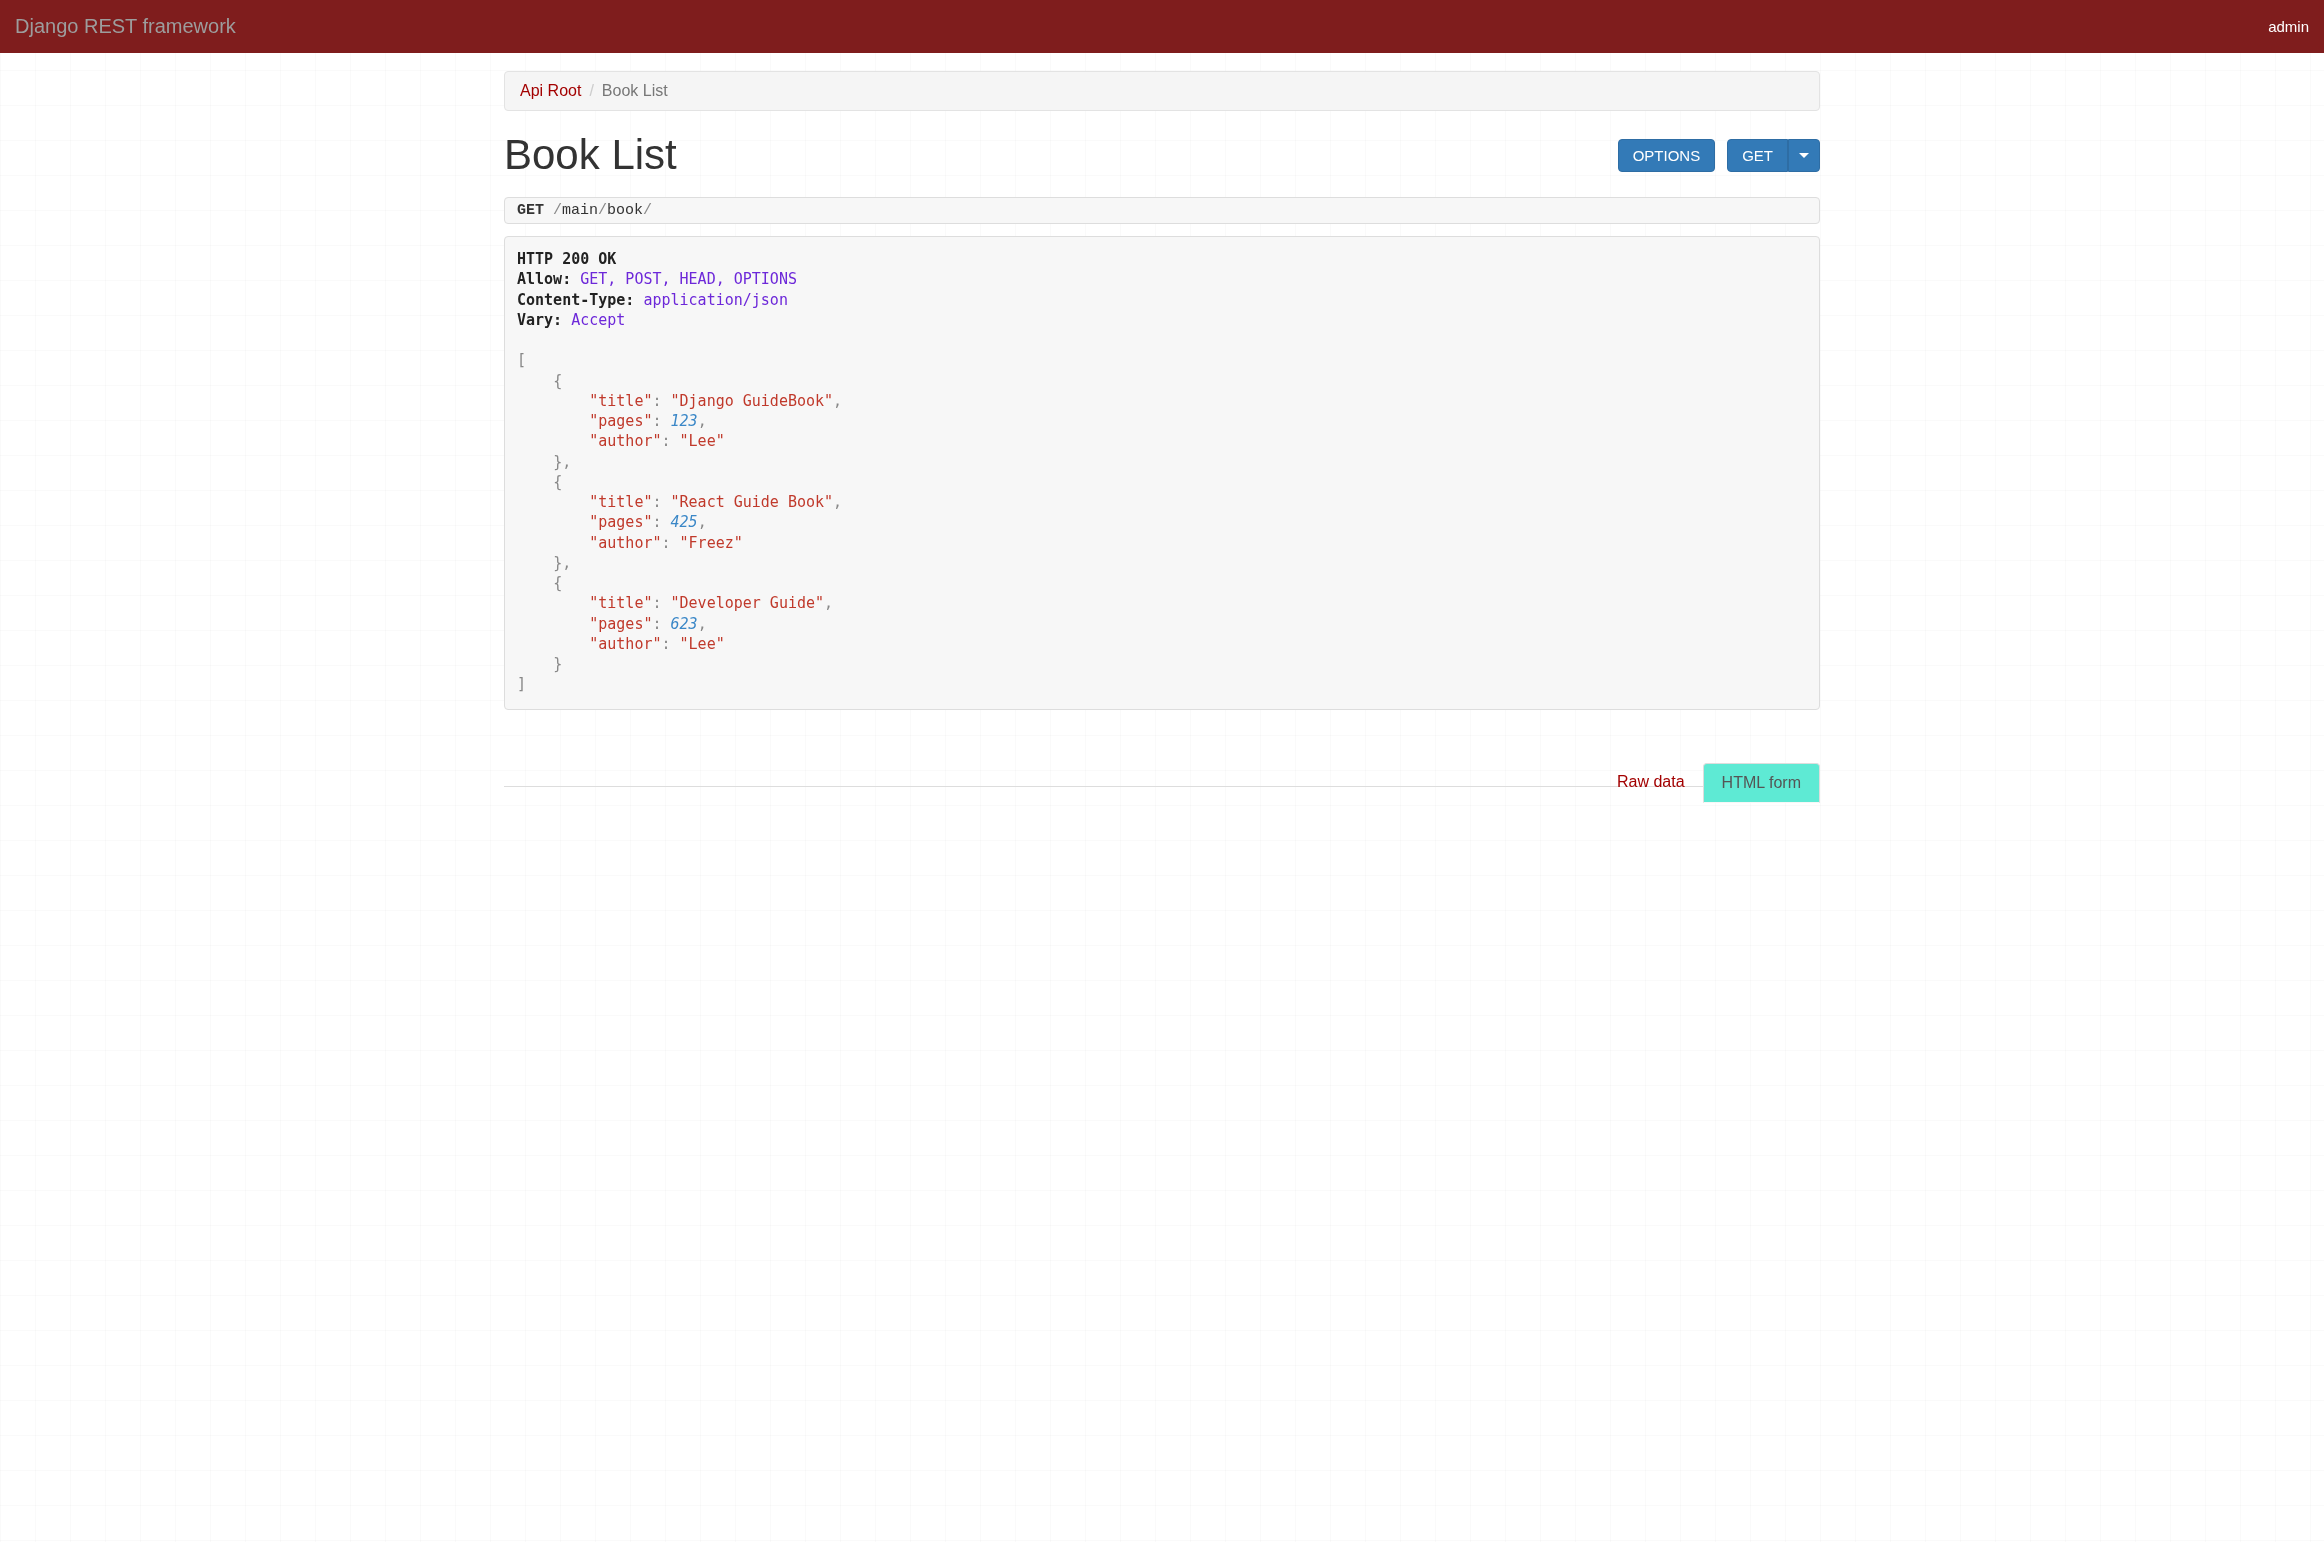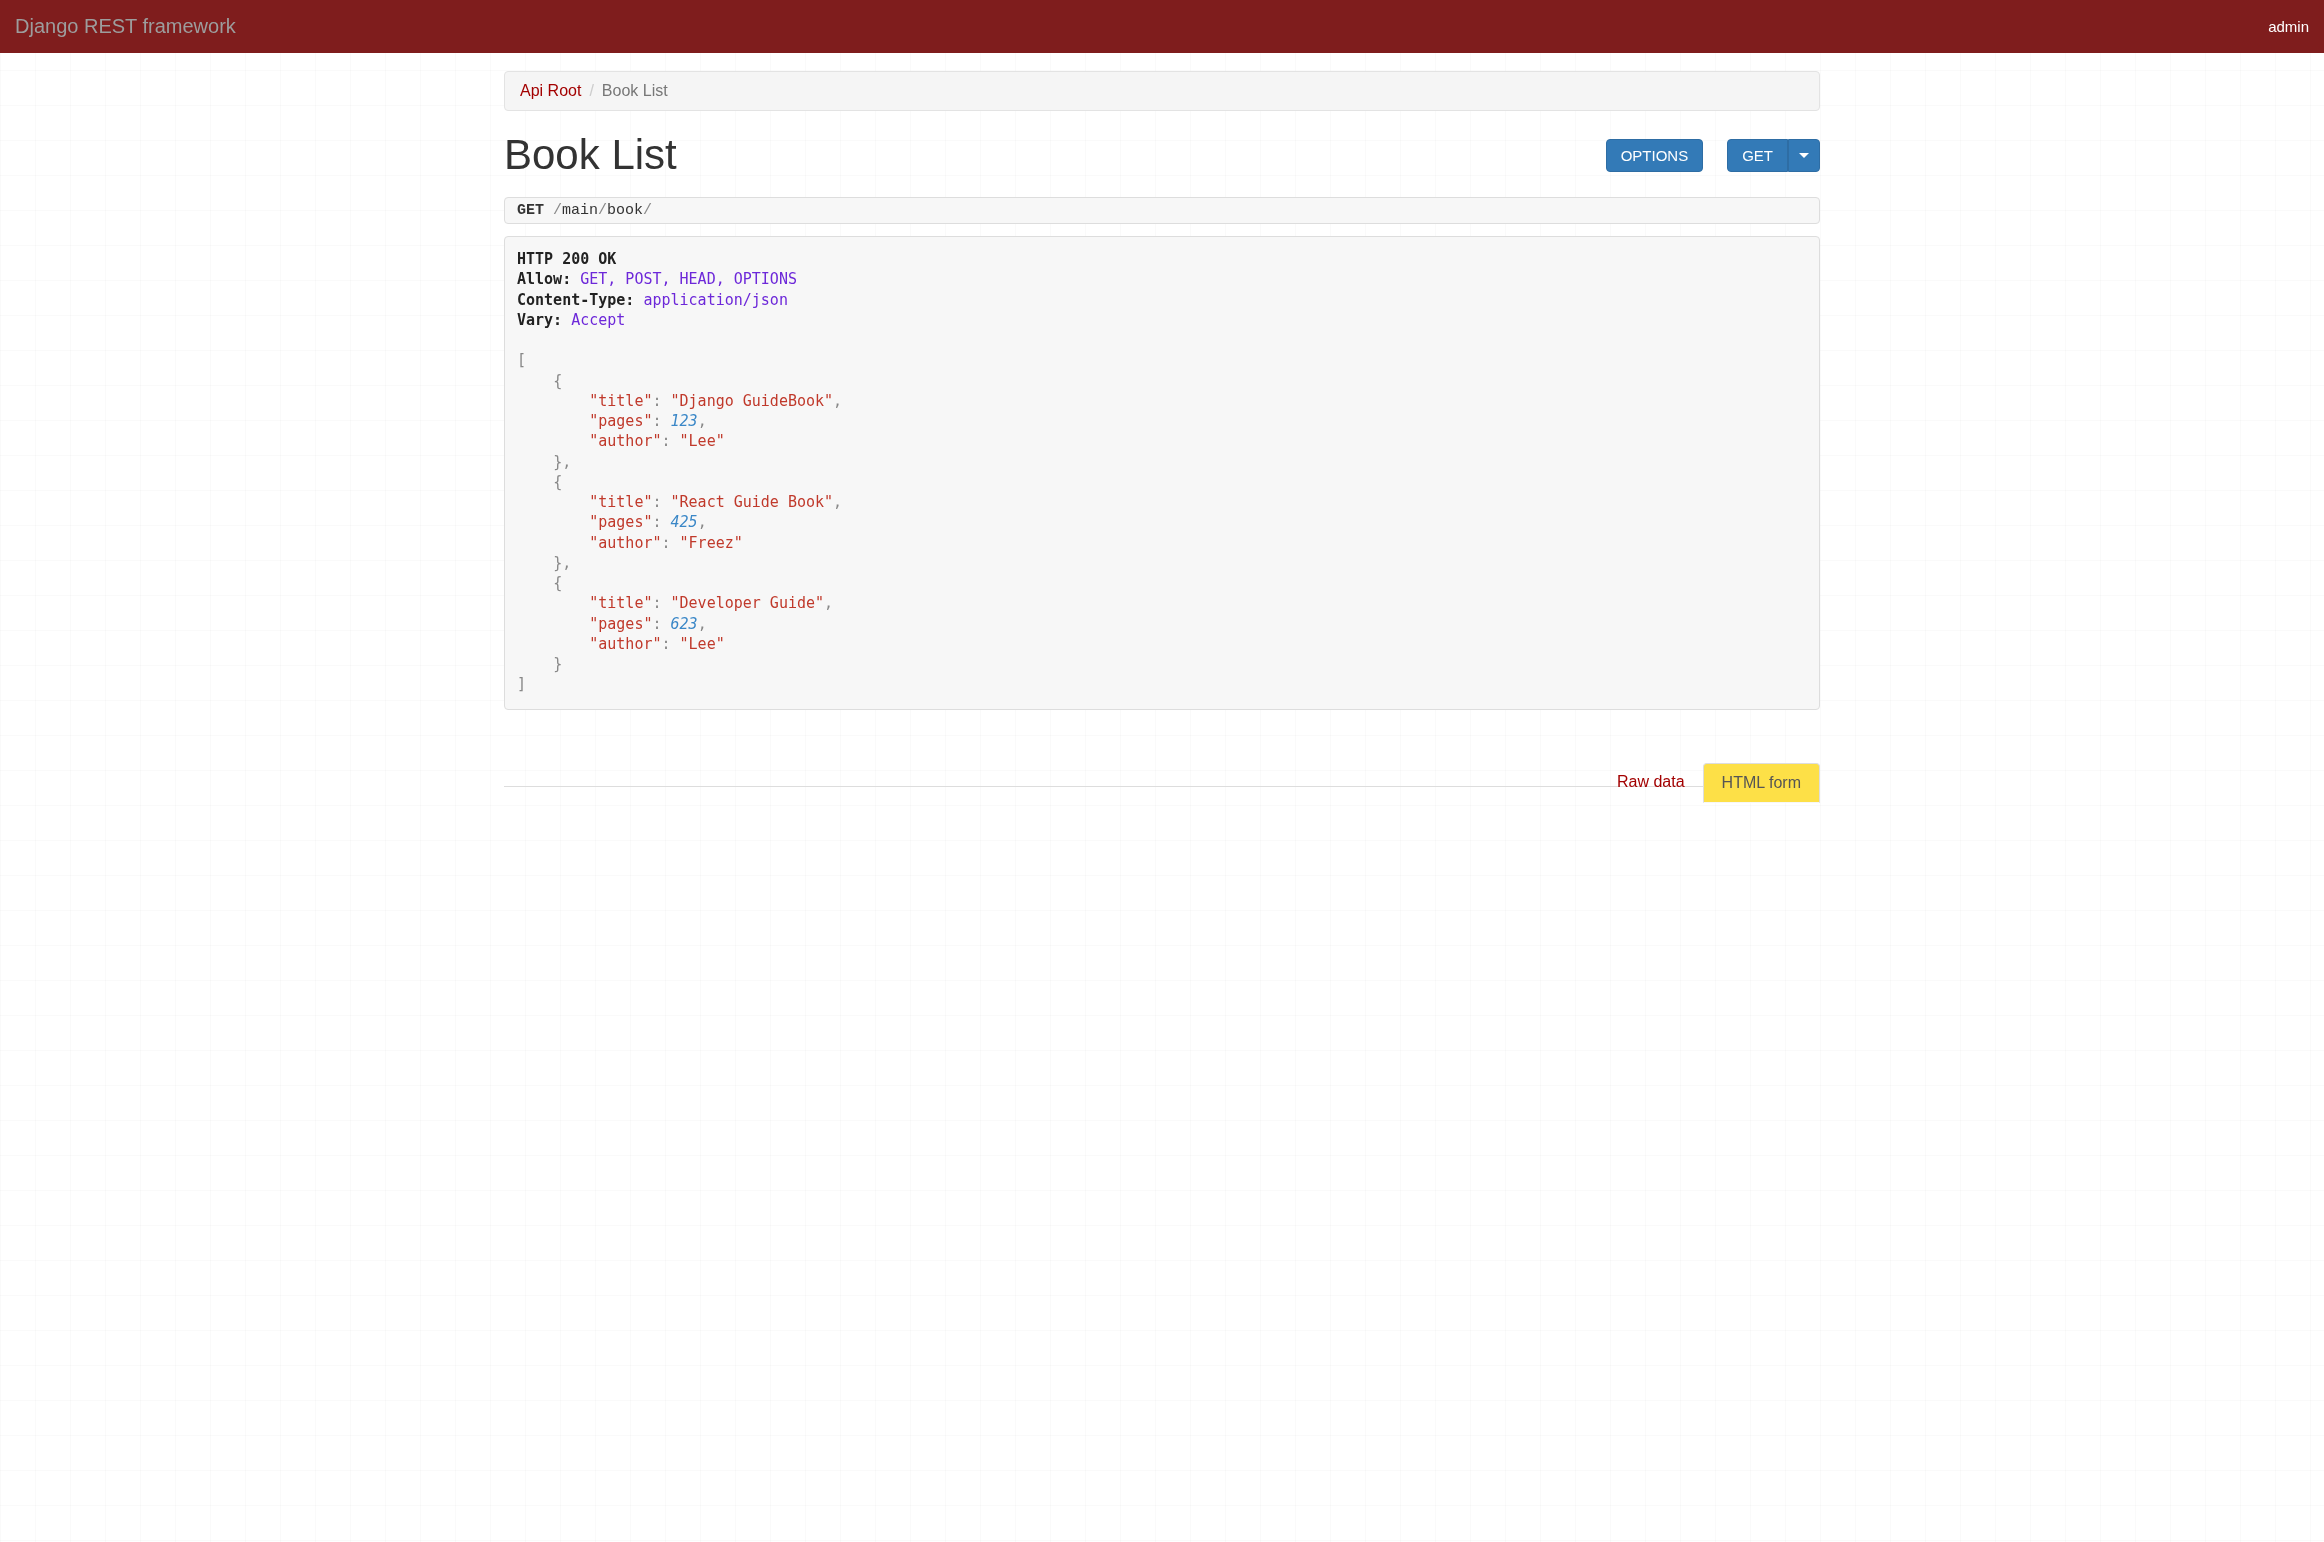--- a/index.html
+++ b/index.html
@@ -62,21 +62,21 @@
     justify-content: space-between;
     margin: 4px 0 18px 0;
   }
   .page-header h1 {
     font-size: 42px;
     font-weight: 400;
     color: #333;
   }
   .btn-row {
     display: flex;
-    gap: 24px;
+    gap: 12px;
     align-items: stretch;
   }
   .btn-group {
     display: flex;
   }
   .btn {
     background: #3a87ad;
     background: #337ab7;
     border: 1px solid #2e6da4;
     color: #fff;
@@ -144,21 +144,21 @@
   .tab {
     padding: 10px 18px;
     font-size: 16px;
     cursor: pointer;
     position: relative;
     top: 17px;
     color: #a30000;
   }
   .tab.active {
     color: #555;
-    background: #fde047;
+    background: #5eead4;
     border: 1px solid #ddd;
     border-bottom: 1px solid #f7f7f7;
     border-radius: 4px 4px 0 0;
   }
   .form-panel {
     background: #f7f7f7;
     border: 1px solid #ddd;
     border-top: none;
     border-radius: 0 0 4px 4px;
     padding: 18px 22px 8px 22px;

